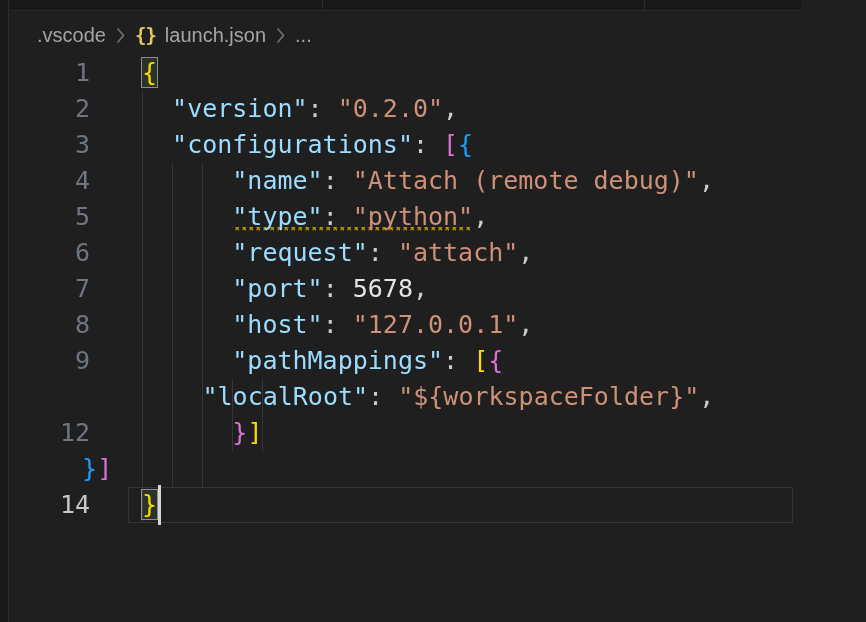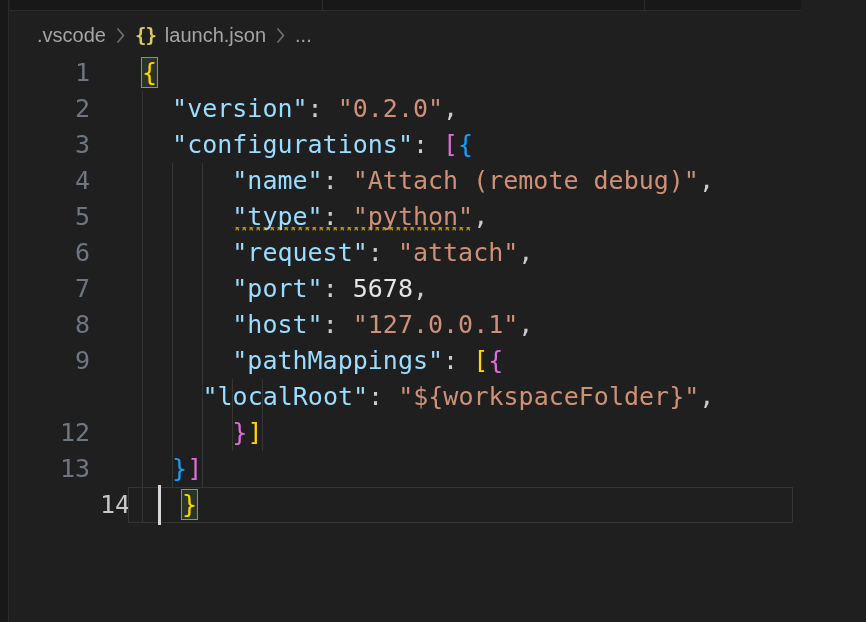--- a/index.html
+++ b/index.html
@@ -25,21 +25,21 @@
   .g2{left:172px;top:163px;height:324px;}
   .g4{left:202px;top:163px;height:324px;}
   .g6{left:232px;top:379px;height:72px;}
   .g8{left:262px;top:379px;height:72px;}
   
   #code-rows{position:absolute;top:55px;left:0;right:0;}
   .row{position:relative;height:36px;line-height:36px;display:flex;font-size:25px;}
   .row.active::before{content:"";position:absolute;left:128px;right:8px;top:0;bottom:0;
                       border:1px solid #343434;box-sizing:border-box;pointer-events:none;}
   .ln{width:90px;text-align:right;color:#6e7681;flex:none;}
-  .row.active .ln{color:#c8c8c8;padding-left:40px;}
+  .row.active .ln{color:#c8c8c8;}
   .code{margin-left:52px;white-space:pre;position:relative;}
   .match{outline:1px solid #8d8d8d;background:rgba(74,110,62,0.25);}
   .squiggle{padding-bottom:3px;
     background:
       linear-gradient(45deg,transparent 65%,#cca700 80%,transparent 90%) 0 100%/7px 7px repeat-x,
       linear-gradient(-45deg,transparent 65%,#cca700 80%,transparent 90%) 3.5px 100%/7px 7px repeat-x;}
   .cursor{position:absolute;left:158px;top:-2px;width:3px;height:40px;background:#d6d6d6;}
 </style>
 </head>
 <body>
@@ -111,21 +111,20 @@
         <div class="code"><span style="color: rgb(204, 204, 204);">      </span><span style="color: rgb(156, 220, 254);">"pathMappings"</span><span style="color: rgb(204, 204, 204);">: </span><span style="color: rgb(255, 215, 0);">[</span><span style="color: rgb(218, 112, 214);">{</span></div>
       </div>
       <div class="row">
         <div class="code"><span style="color: rgb(204, 204, 204);">          </span><span style="color: rgb(156, 220, 254);">"localRoot"</span><span style="color: rgb(204, 204, 204);">: </span><span style="color: rgb(206, 145, 120);">"${workspaceFolder}"</span><span style="color: rgb(204, 204, 204);">,</span></div>
       </div>
       <div class="row">
         <div class="ln">12</div>
         <div class="code"><span style="color: rgb(204, 204, 204);">      </span><span style="color: rgb(218, 112, 214);">}</span><span style="color: rgb(255, 215, 0);">]</span></div>
       </div>
       <div class="row">
-        <div class="ln">13</div>
         <div class="code"><span style="color: rgb(204, 204, 204);">  </span><span style="color: rgb(23, 159, 255);">}</span><span style="color: rgb(218, 112, 214);">]</span></div>
       </div>
       <div class="row active">
         <div class="ln">14</div>
         <div class="code"><span class="match" style="color: rgb(255, 215, 0);">}</span></div>
         <div class="cursor"></div>
       </div>
     </div>
 
 </div>

